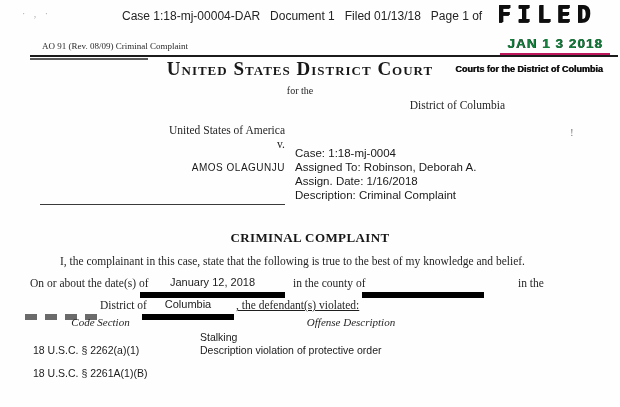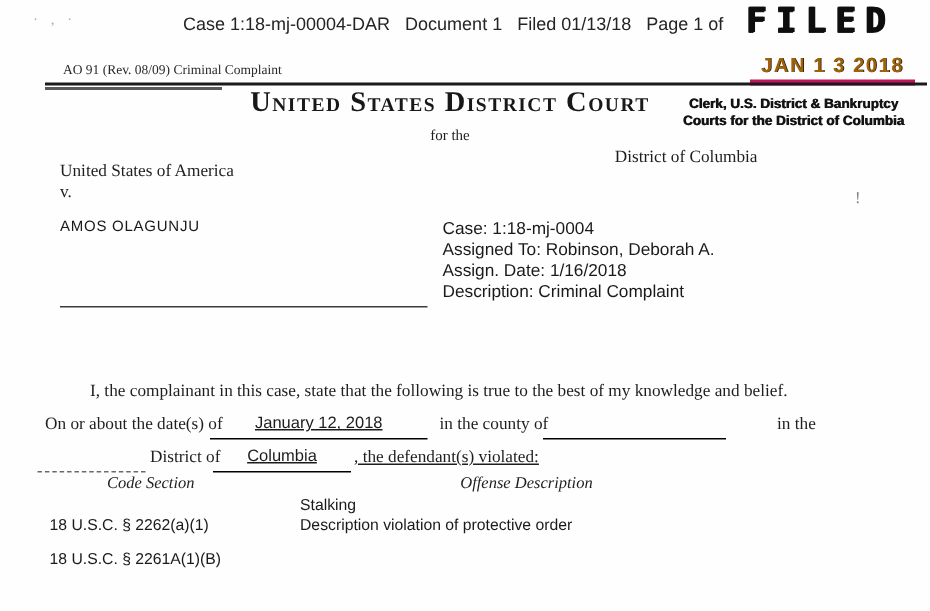--- a/index.html
+++ b/index.html
@@ -16,56 +16,56 @@
   .case-line{left:122px;top:9px;font-size:12px;color:#242424;white-space:pre;}
 
   .filed-stamp{
     left:497px;top:1px;font-family:"DejaVu Sans Mono",monospace;
     font-weight:900;font-size:23px;letter-spacing:6px;color:#0e0e0e;
     text-shadow:1px 0 0 #0e0e0e, 0 1px 0 #222;
   }
   .jan-stamp{
     left:500px;top:36px;width:110px;text-align:center;
     font-family:"Liberation Sans",sans-serif;font-weight:bold;font-size:13.5px;
-    letter-spacing:1px;color:#a16207;border-bottom:4px solid #be185d;padding-bottom:2px;
+    letter-spacing:1px;color:#15803d;border-bottom:2px solid #be185d;padding-bottom:2px;
     text-shadow:0.5px 0 0 #131313;
   }
   .ao-line{left:42px;top:41px;font-size:9px;color:#2a2a2a;}
 
   .rule-main{left:30px;top:55px;width:588px;height:2px;background:#1b1b1b;}
   .rule-left{left:30px;top:58px;width:118px;height:2px;background:#000;opacity:.65;}
 
   .court-title{
     left:95px;top:58px;width:410px;text-align:center;
     font-variant:small-caps;font-size:19px;font-weight:600;letter-spacing:1px;color:#181818;
   }
   .clerk-stamp{
     left:440px;top:64px;width:178px;text-align:center;
     font-family:"Liberation Sans",sans-serif;font-weight:bold;font-size:9px;
     line-height:1.25;color:#141414;text-shadow:0.4px 0 0 #141414;
   }
   .for-the{left:95px;top:85px;width:410px;text-align:center;font-size:10px;}
   .district-heading{left:95px;top:99px;width:410px;text-align:right;font-size:11.5px;}
 
-  .party-col{left:40px;top:108px;width:245px;text-align:left;font-size:11.5px;}
+  .party-col{left:40px;top:124px;width:245px;text-align:right;font-size:11.5px;}
   .party-col .versus{margin-top:2px;}
   .party-col .def-name{
     margin-top:12px;font-family:"Liberation Sans",sans-serif;font-size:10px;letter-spacing:.5px;color:#191919;
   }
 
   .case-info{left:295px;top:146px;font-family:"Liberation Sans",sans-serif;font-size:11.5px;line-height:14px;color:#1a1a1a;}
 
   .def-rule{left:40px;top:204px;width:245px;height:1px;background:#3a3a3a;}
   .def-label{left:40px;top:207px;width:245px;text-align:center;font-style:italic;font-size:8.5px;color:#2c2c2c;}
 
   .cc-title{left:95px;top:230px;width:430px;text-align:center;font-weight:bold;font-size:13px;letter-spacing:.4px;color:#161616;}
   .statement{left:60px;top:255px;font-size:11.5px;}
 
   .f-label{font-size:11.5px;}
-  .blank{border-bottom:1px solid #000000;display:block;text-decoration:underline;}
+  .blank{border-bottom:6px solid #000000;display:block;}
   .fill-text{font-family:"Liberation Sans",sans-serif;font-size:11px;color:#1c1c1c;text-align:center;}
 
   .l1-prefix{left:30px;top:277px;}
   .l1-date{left:140px;top:276px;width:145px;height:16px;}
   .l1-county-label{left:293px;top:277px;}
   .l1-county-blank{left:362px;top:276px;width:122px;height:16px;}
   .l1-suffix{left:518px;top:277px;}
 
   .l2-blank{left:25px;top:298px;width:72px;height:16px;border-bottom-style:dashed;border-bottom-color:#6a6a6a;}
   .l2-district-label{left:100px;top:299px;}
@@ -97,21 +97,20 @@
   <div class="abs jan-stamp">JAN 1 3 2018</div>
 
   <div class="abs ao-line serif">AO 91 (Rev. 08/09)  Criminal Complaint</div>
 
   <div class="abs rule-main"></div>
   <div class="abs rule-left"></div>
 
   <div class="abs court-title serif">United States District Court</div>
 
   <div class="abs clerk-stamp">
-    <div>Clerk, U.S. District &amp; Bankruptcy</div>
     <div>Courts for the District of Columbia</div>
   </div>
 
   <div class="abs for-the serif">for the</div>
 
   <div class="abs district-heading serif">District of Columbia</div>
 
   <div class="abs party-col">
     <div>United States of America</div>
     <div class="versus">v.</div>
@@ -122,20 +121,21 @@
     <div>Case: 1:18-mj-0004</div>
     <div>Assigned To: Robinson, Deborah A.</div>
     <div>Assign. Date: 1/16/2018</div>
     <div>Description: Criminal Complaint</div>
   </div>
 
   <div class="abs mark-right">!</div>
 
   <div class="abs def-rule"></div>
 
+  <div class="abs cc-title serif">CRIMINAL COMPLAINT</div>
 
   <div class="abs statement serif">I, the complainant in this case, state that the following is true to the best of my knowledge and belief.</div>
 
   <div class="abs f-label l1-prefix serif">On or about the date(s) of</div>
 
   <div class="abs blank l1-date fill-text">January 12, 2018</div>
 
   <div class="abs f-label l1-county-label serif">in the county of</div>
 
   <div class="abs blank l1-county-blank fill-text"></div>

